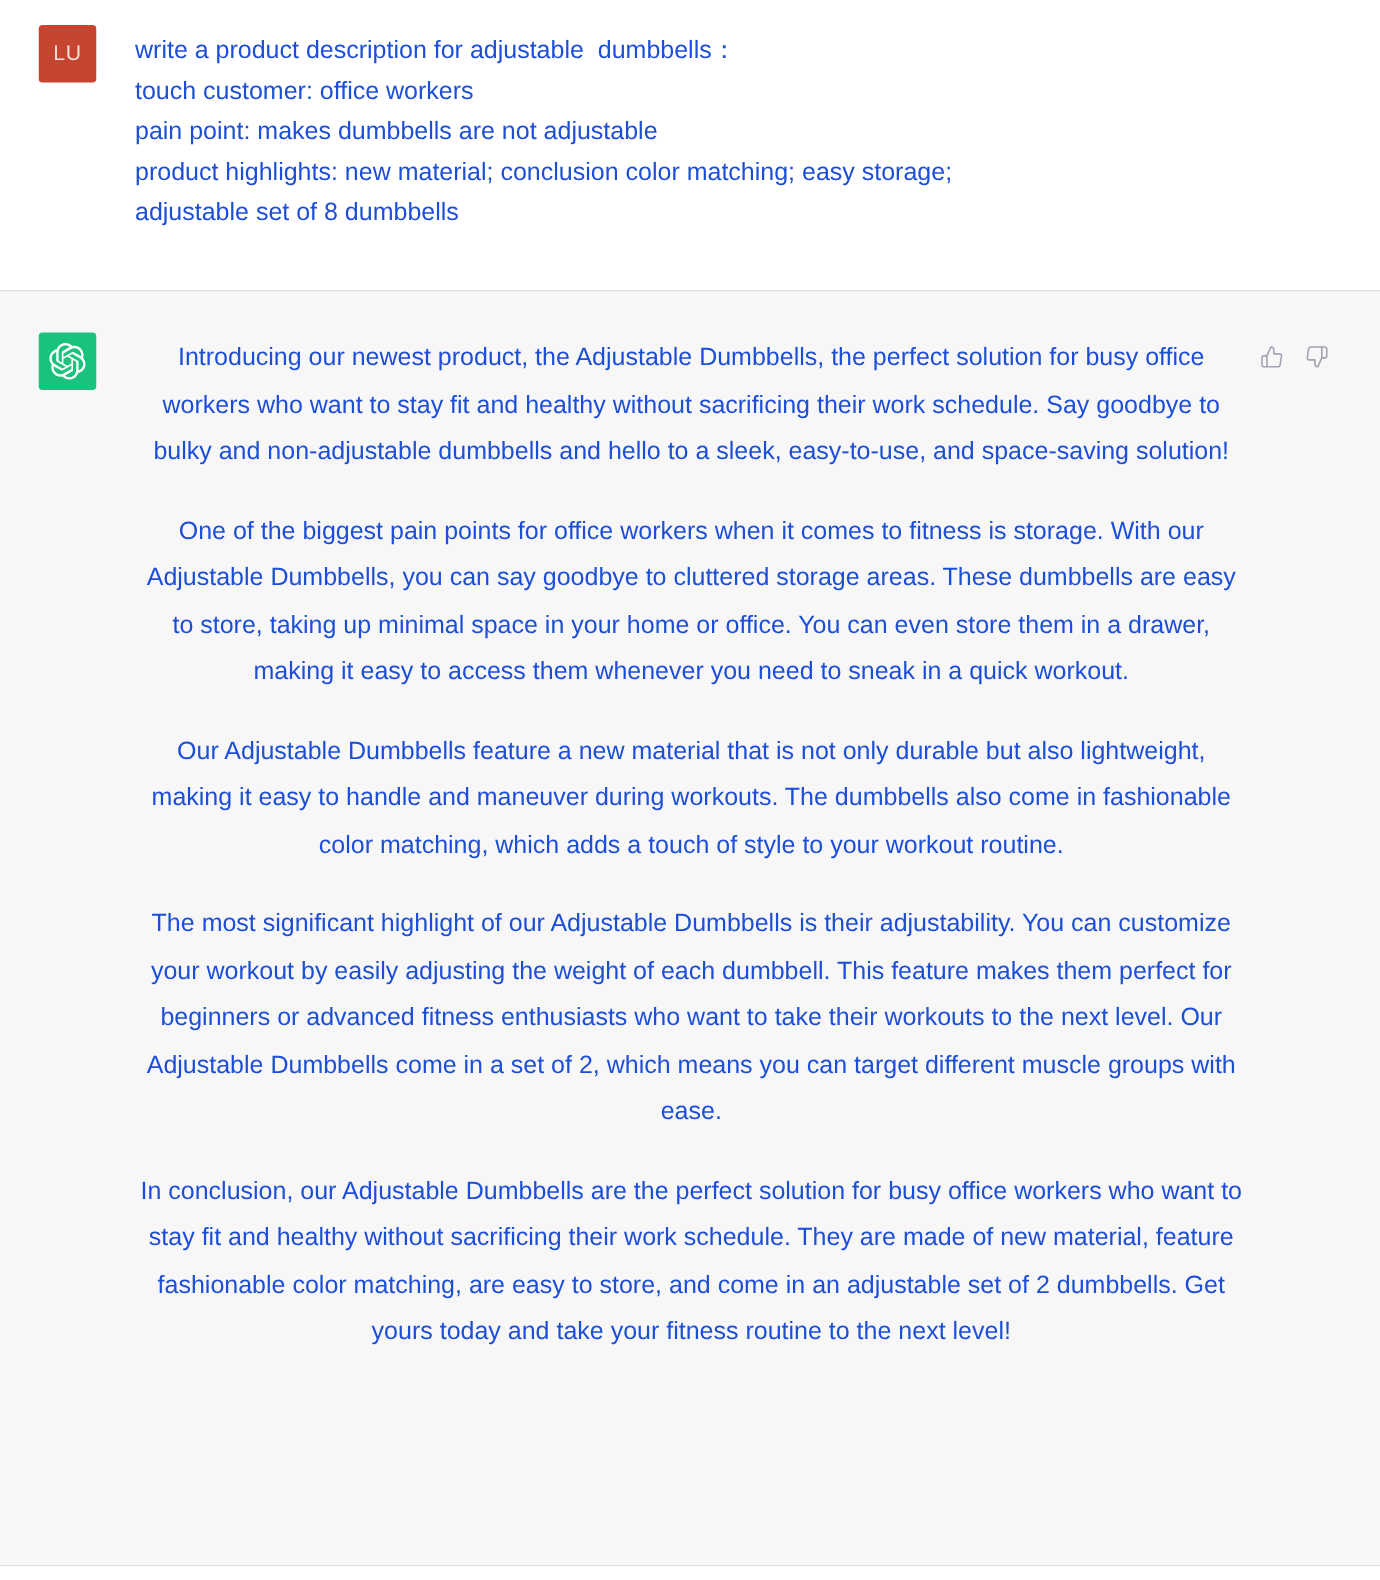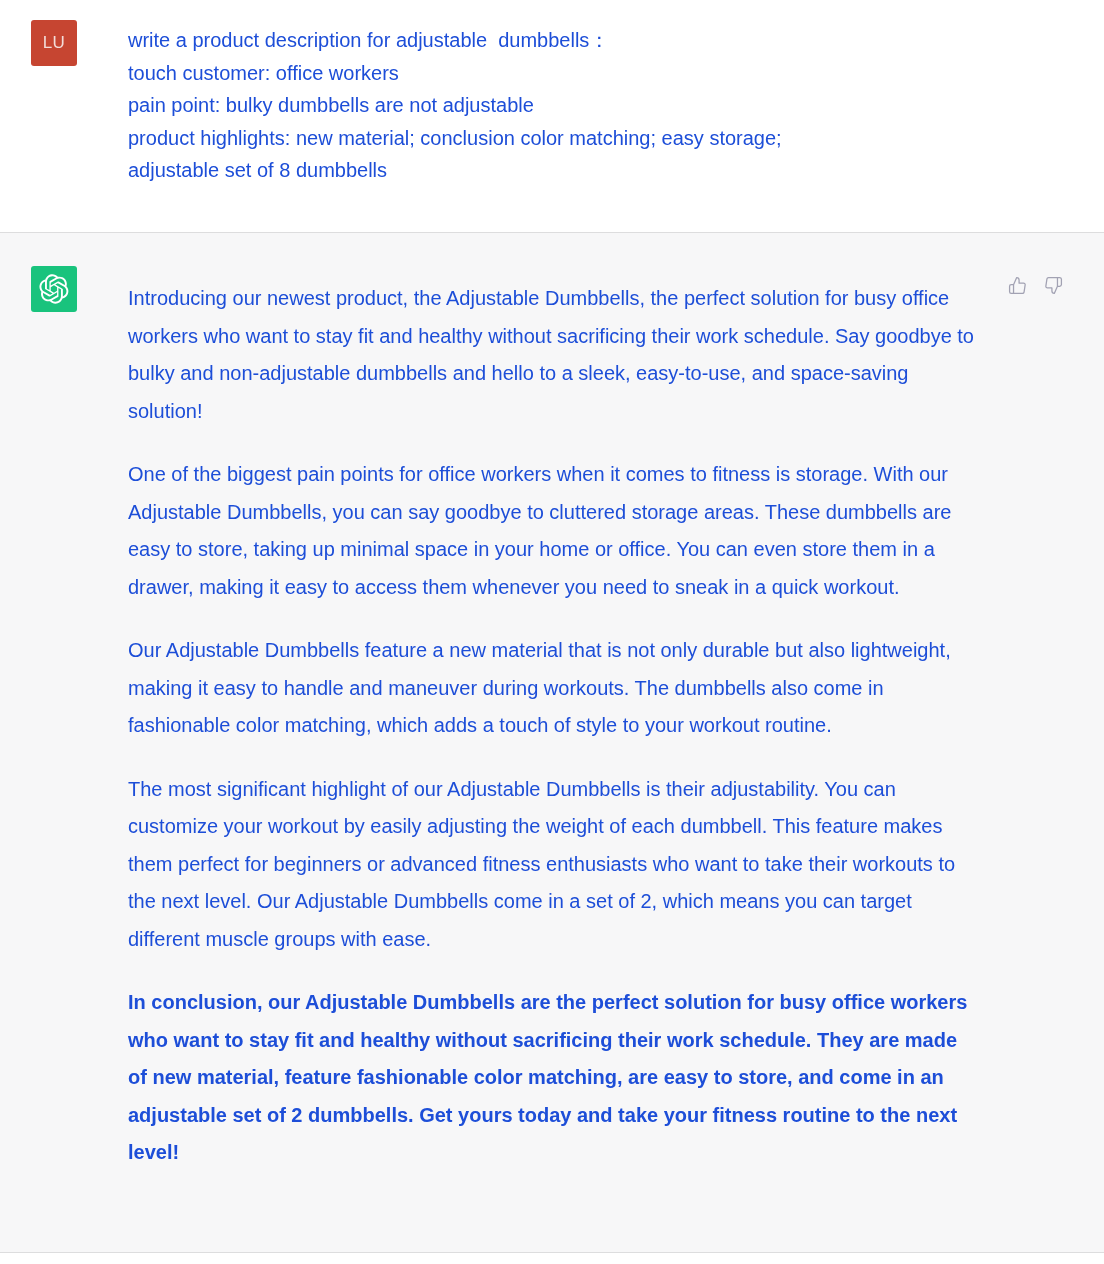--- a/index.html
+++ b/index.html
@@ -11,21 +11,20 @@
   }
   .chat {
     width: 1104px;
     height: 1264px;
     overflow: hidden;
     background: #ffffff;
   }
   .msg {
     display: flex;
     width: 100%;
-    gap: 20px;
   }
   .msg.user {
     background: #ffffff;
     height: 232px;
     padding: 20px 24px 0 31px;
     overflow: hidden;
   }
   .msg.assistant {
     background: #f7f7f8;
     border-top: 1px solid rgba(0,0,0,0.10);
@@ -76,25 +75,25 @@
   .user-content .uline {
     white-space: pre-wrap;
   }
   .bot-content {
     font-size: 20px;
     line-height: 37.5px;
     padding-top: 2px;
     max-width: 890px;
   }
   .bot-content p {
-    margin: 12px 0 26px 0;
+    margin: 0 0 26px 0;
+    text-align: center;
   }
   .bot-content p:last-child {
     margin-bottom: 0;
-    font-weight: bold;
   }
   .actions {
     flex-shrink: 0;
     width: 72px;
     display: flex;
     gap: 17px;
     align-items: flex-start;
     padding-top: 10px;
     margin-left: 10px;
   }
@@ -130,21 +129,21 @@
 
 <div class="chat">
 
   <section class="msg user">
     <div class="avatar-col">
       <div class="avatar user-avatar">LU</div>
     </div>
     <div class="content user-content">
       <div class="uline">write a product description for adjustable  dumbbells：</div>
       <div class="uline">touch customer: office workers</div>
-      <div class="uline">pain point: bulky dumbbells are not adjustable</div>
+      <div class="uline">pain point: makes dumbbells are not adjustable</div>
       <div class="uline">product highlights: new material; conclusion color matching; easy storage;</div>
       <div class="uline">adjustable set of 8 dumbbells</div>
     </div>
   </section>
 
   <section class="msg assistant">
     <div class="avatar-col">
       <div class="avatar bot-avatar">
         <svg viewBox="0 0 41 41" aria-hidden="true">
           <path d="M37.5324 16.8707C37.9808 15.5241 38.1363 14.0974 37.9886 12.6859C37.8409 11.2744 37.3934 9.91076 36.676 8.68622C35.6126 6.83404 33.9882 5.3676 32.0373 4.4985C30.0864 3.62941 27.9098 3.40259 25.8215 3.85078C24.8796 2.7893 23.7219 1.94125 22.4257 1.36341C21.1295 0.785575 19.7249 0.491269 18.3058 0.500197C16.1708 0.495044 14.0893 1.16803 12.3614 2.42214C10.6335 3.67624 9.34853 5.44666 8.6917 7.47815C7.30085 7.76286 5.98686 8.3414 4.8377 9.17505C3.68854 10.0087 2.73073 11.0782 2.02839 12.312C0.956464 14.1591 0.498905 16.2988 0.721698 18.4228C0.944492 20.5467 1.83612 22.5449 3.268 24.1293C2.81966 25.4759 2.66413 26.9026 2.81182 28.3141C2.95951 29.7256 3.40701 31.0892 4.12437 32.3138C5.18791 34.1659 6.81226 35.6322 8.76321 36.5013C10.7142 37.3704 12.8907 37.5973 14.9789 37.1492C15.9208 38.2107 17.0786 39.0587 18.3747 39.6366C19.6709 40.2144 21.0755 40.5087 22.4946 40.4998C24.6307 40.5054 26.7133 39.8321 28.4418 38.5772C30.1704 37.3223 31.4556 35.5506 32.1119 33.5179C33.5027 33.2332 34.8167 32.6547 35.9659 31.821C37.115 30.9874 38.0728 29.9178 38.7752 28.684C39.8458 26.8371 40.3023 24.6979 40.0789 22.5748C39.8556 20.4517 38.9639 18.4544 37.5324 16.8707ZM22.4978 37.8849C20.7443 37.8874 19.0459 37.2733 17.6994 36.1501C17.7601 36.117 17.8666 36.0586 17.936 36.0161L25.9004 31.4156C26.1003 31.3019 26.2663 31.137 26.3813 30.9378C26.4964 30.7386 26.5563 30.5124 26.5549 30.2825V19.0542L29.9213 20.998C29.9389 21.0068 29.9541 21.0198 29.9656 21.0359C29.977 21.052 29.9842 21.0707 29.9867 21.0902V30.3889C29.9842 32.375 29.1946 34.2791 27.7909 35.6841C26.3872 37.0892 24.4838 37.8806 22.4978 37.8849ZM6.39227 31.0064C5.51397 29.4888 5.19742 27.7107 5.49804 25.9832C5.55718 26.0187 5.66048 26.0818 5.73461 26.1244L13.699 30.7248C13.8975 30.8408 14.1233 30.902 14.3532 30.902C14.583 30.902 14.8088 30.8408 15.0073 30.7248L24.731 25.1103V28.9979C24.7321 29.0177 24.7283 29.0376 24.7199 29.0556C24.7115 29.0736 24.6988 29.0893 24.6829 29.1012L16.6317 33.7497C14.9096 34.7416 12.8643 35.0097 10.9447 34.4954C9.02506 33.9811 7.38785 32.7263 6.39227 31.0064ZM4.29707 13.6194C5.17156 12.0998 6.55279 10.9364 8.19885 10.3327C8.19885 10.4013 8.19491 10.5228 8.19491 10.6071V19.8079C8.19351 20.0377 8.25334 20.2638 8.36823 20.4629C8.48312 20.6619 8.64893 20.8267 8.84863 20.9404L18.5723 26.5542L15.206 28.4979C15.1894 28.5089 15.1703 28.5155 15.1505 28.5173C15.1307 28.5191 15.1107 28.516 15.0924 28.5082L7.04046 23.8557C5.32135 22.8601 4.06716 21.2235 3.55289 19.3046C3.03862 17.3858 3.30624 15.3413 4.29707 13.6194ZM31.955 20.0556L22.2312 14.4411L25.5976 12.4981C25.6142 12.4872 25.6333 12.4805 25.6531 12.4787C25.6729 12.4769 25.6928 12.4801 25.7111 12.4879L33.7631 17.1364C34.9967 17.849 36.0017 18.8982 36.6606 20.1613C37.3194 21.4244 37.6047 22.849 37.4832 24.2684C37.3617 25.6878 36.8382 27.0432 35.9743 28.1759C35.1103 29.3086 33.9415 30.1717 32.6047 30.6641C32.6047 30.5947 32.6047 30.4733 32.6047 30.3889V21.1881C32.6066 20.9586 32.5474 20.7328 32.4332 20.5338C32.319 20.3348 32.154 20.1698 31.955 20.0556ZM35.3055 15.0128C35.2464 14.9765 35.1431 14.9142 35.069 14.8717L27.1045 10.2712C26.906 10.1554 26.6803 10.0943 26.4504 10.0943C26.2206 10.0943 25.9948 10.1554 25.7963 10.2712L16.0726 15.8858V11.9982C16.0715 11.9783 16.0753 11.9585 16.0837 11.9405C16.0921 11.9225 16.1048 11.9068 16.1207 11.8949L24.1719 7.25025C25.4053 6.53903 26.8158 6.19376 28.2383 6.25482C29.6608 6.31589 31.0364 6.78077 32.2044 7.59508C33.3723 8.40939 34.2842 9.53945 34.8334 10.8531C35.3826 12.1667 35.5464 13.6095 35.3055 15.0128ZM14.2424 21.9419L10.8752 19.9981C10.8576 19.9893 10.8423 19.9763 10.8309 19.9602C10.8195 19.9441 10.8122 19.9254 10.8098 19.9058V10.6071C10.8107 9.18295 11.2173 7.78848 11.9819 6.58696C12.7466 5.38544 13.8377 4.42659 15.1275 3.82264C16.4173 3.21869 17.8524 2.99464 19.2649 3.1767C20.6775 3.35876 22.0089 3.93941 23.1034 4.85067C23.0427 4.88379 22.937 4.94215 22.8668 4.98473L14.9024 9.58517C14.7025 9.69878 14.5366 9.86356 14.4215 10.0626C14.3065 10.2616 14.2466 10.4877 14.2479 10.7175L14.2424 21.9419ZM16.071 17.9991L20.4018 15.4978L24.7325 17.9975V22.9985L20.4018 25.4983L16.071 22.9985V17.9991Z"></path>

